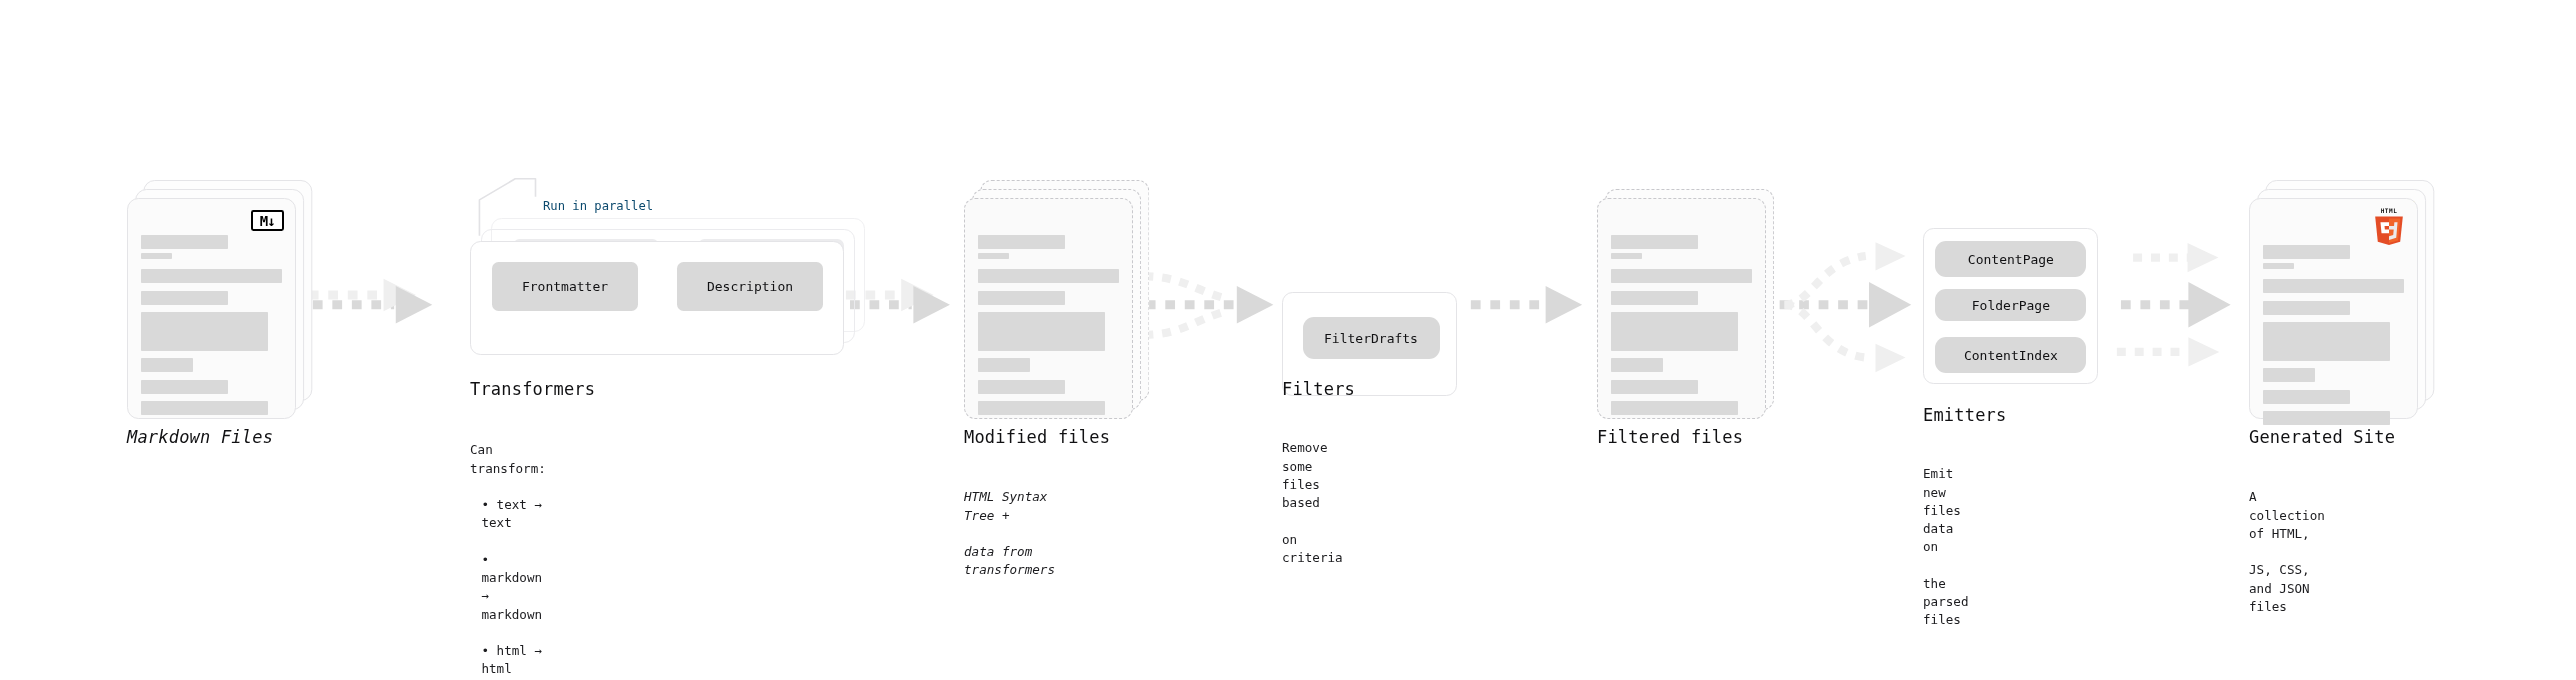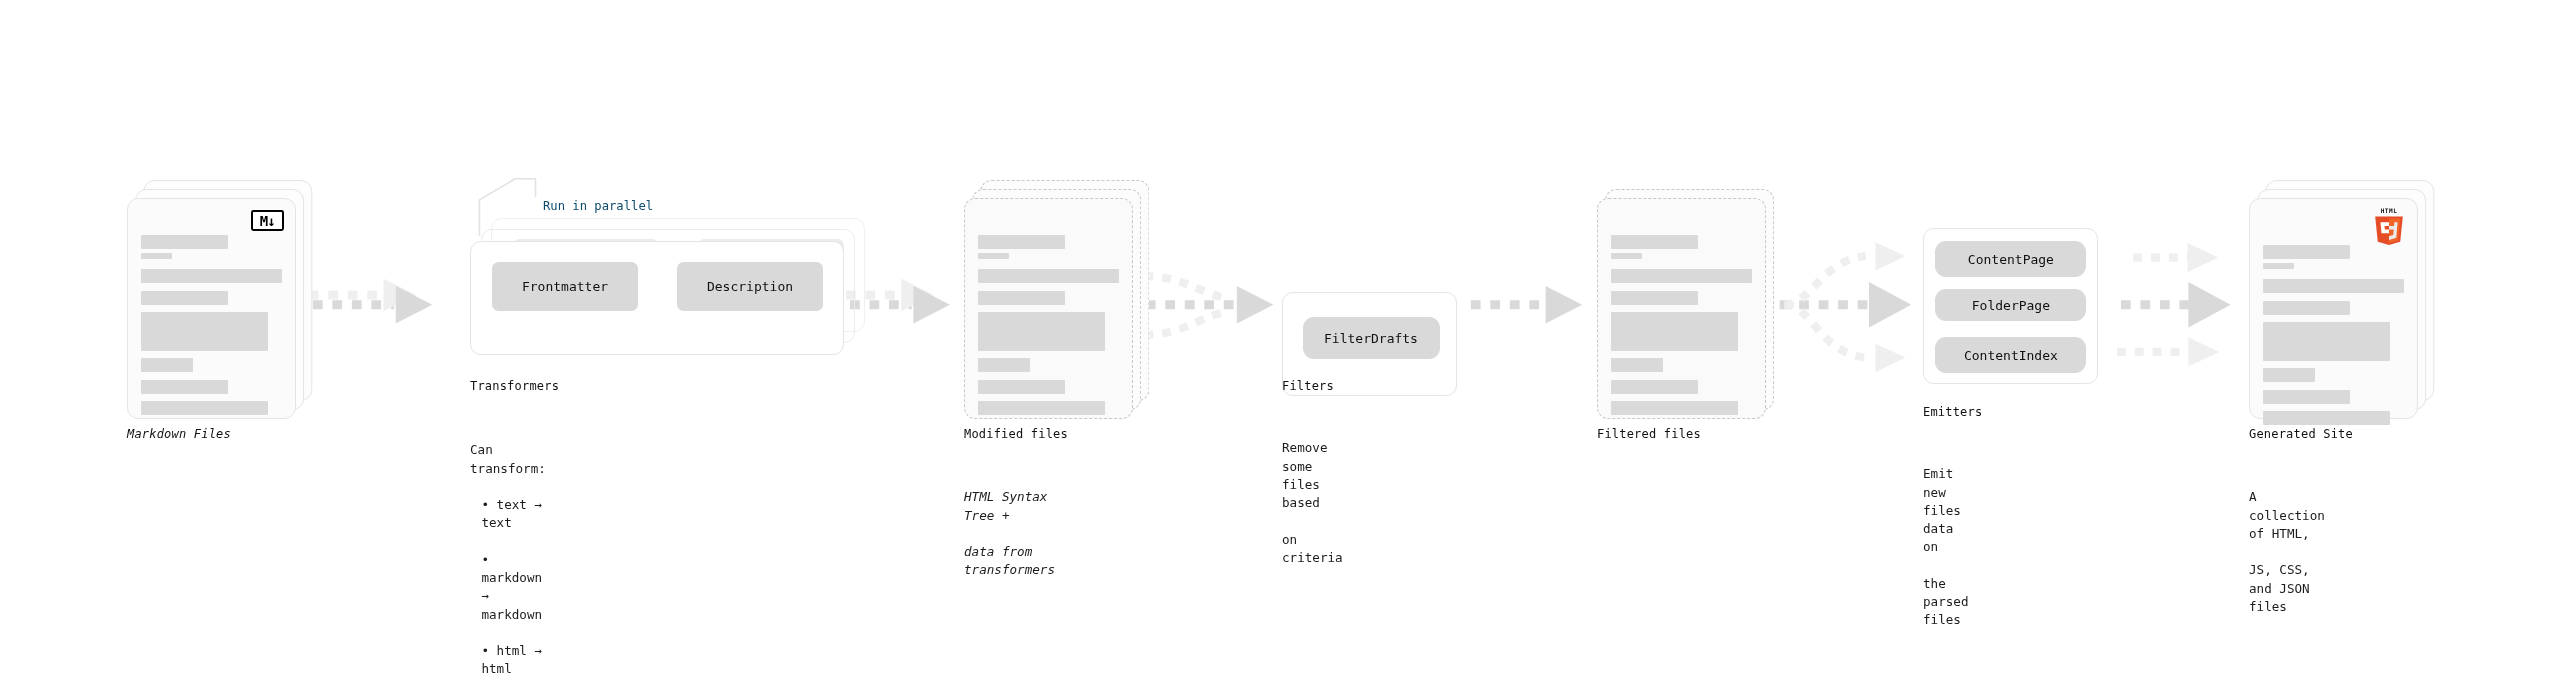--- a/index.html
+++ b/index.html
@@ -108,21 +108,21 @@
   .badge-css .css-txt {
     font-size: 5.7px; font-weight: 700; color: #111; line-height: 1;
   }
   .badge-css .css-bar {
     position: absolute; left: 0; right: 0; bottom: 0; height: 3.3px; background: #264de4;
   }
 
   
   .stage-label {
     position: absolute;
-    font-size: 12px;
+    font-size: 17px;
     font-weight: 400;
     letter-spacing: 0.2px;
     color: #111113;
     white-space: nowrap;
   }
   .stage-caption {
     position: absolute;
     font-size: 12.6px;
     line-height: 1.45;
     color: #1c1c1f;

